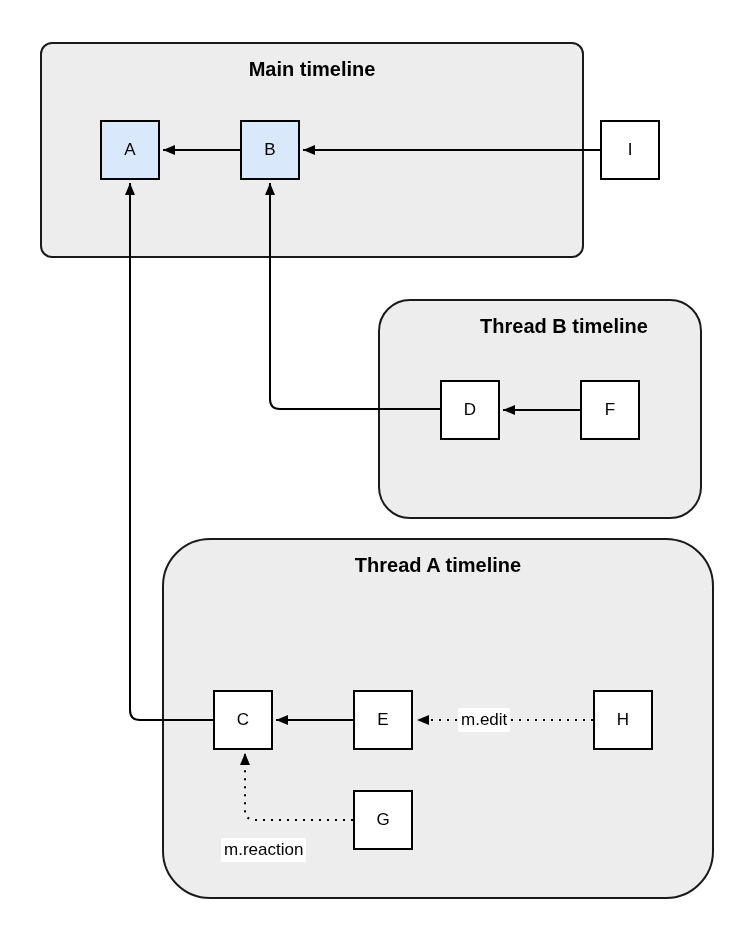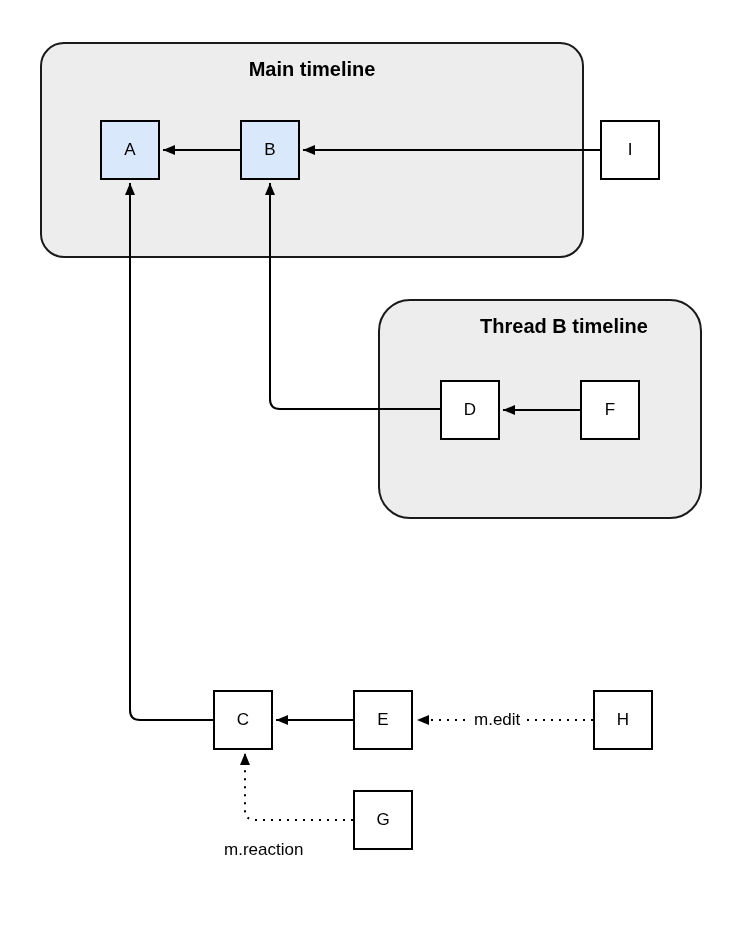--- a/index.html
+++ b/index.html
@@ -33,21 +33,21 @@
     border:2px solid var(--container-border);
     z-index:1;
   }
   .container-box .title{
     text-align:center;
     font-weight:bold;
     font-size:20px;
     padding-top:14px;
     color:var(--text);
   }
-  #box-main   {left:40px;  top:42px;  width:544px; height:216px; border-radius:24px;}
+  #box-main   {left:40px;  top:42px;  width:544px; height:216px; border-radius:12px;}
   #box-threadb{left:378px; top:299px; width:324px; height:220px; border-radius:32px;padding-left:48px;}
   #box-threada{left:162px; top:538px; width:552px; height:361px; border-radius:48px;}
 
   svg.edges{
     position:absolute;
     left:0; top:0;
     width:756px; height:942px;
     z-index:2;
     pointer-events:none;
   }
@@ -89,33 +89,36 @@
 
   .edge-label{
     position:absolute;
     background:var(--label-bg);
     font-size:17px;
     line-height:24px;
     padding:0 3px;
     z-index:4;
     white-space:nowrap;
   }
-  #label-medit{left:471px; top:708px;}
+  #label-medit{left:458px; top:708px;}
   #label-mreaction{left:221px; top:838px;}
 </style>
 </head>
 <body>
 
 <div class="canvas">
 
   <div class="container-box" id="box-main">
     <div class="title">Main timeline</div>
   </div>
   <div class="container-box" id="box-threadb">
     <div class="title">Thread B timeline</div>
+  </div>
+  <div class="container-box" id="box-threada">
+    <div class="title">Thread A timeline</div>
   </div>
 
   <svg class="edges" viewBox="0 0 756 942" xmlns="http://www.w3.org/2000/svg">
     <defs>
       <marker id="arrow" markerUnits="userSpaceOnUse" markerWidth="14" markerHeight="12" refX="13" refY="6" orient="auto-start-reverse">
         <path d="M1,1 L13,6 L1,11 z"></path>
       </marker>
     </defs>
     <path class="edge" d="M240,150 L163,150" marker-end="url(#arrow)"></path>
     <path class="edge" d="M600,150 L303,150" marker-end="url(#arrow)"></path>

